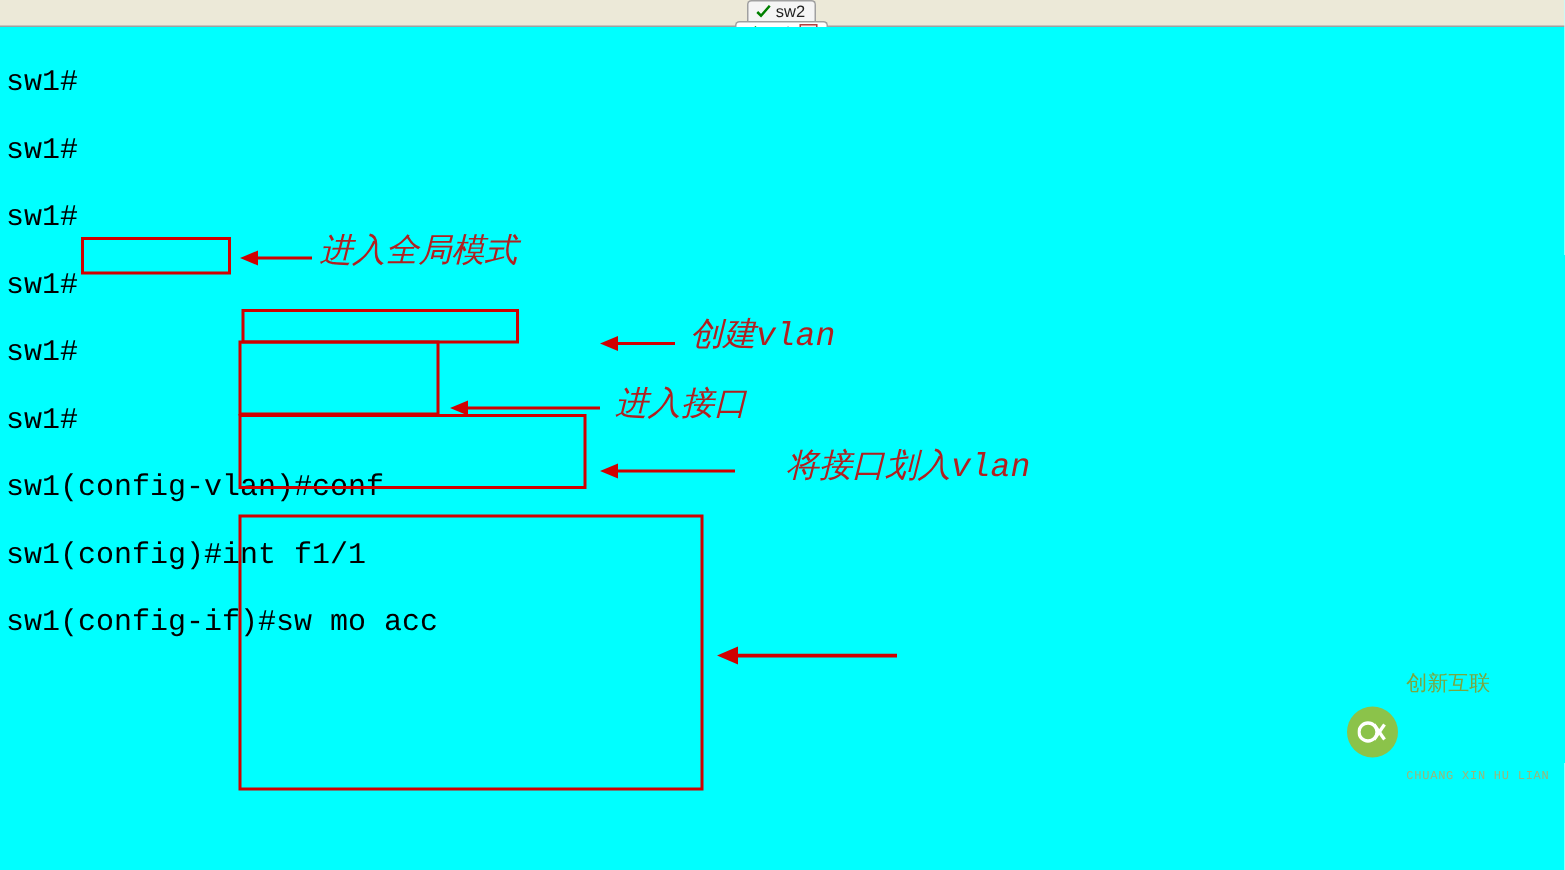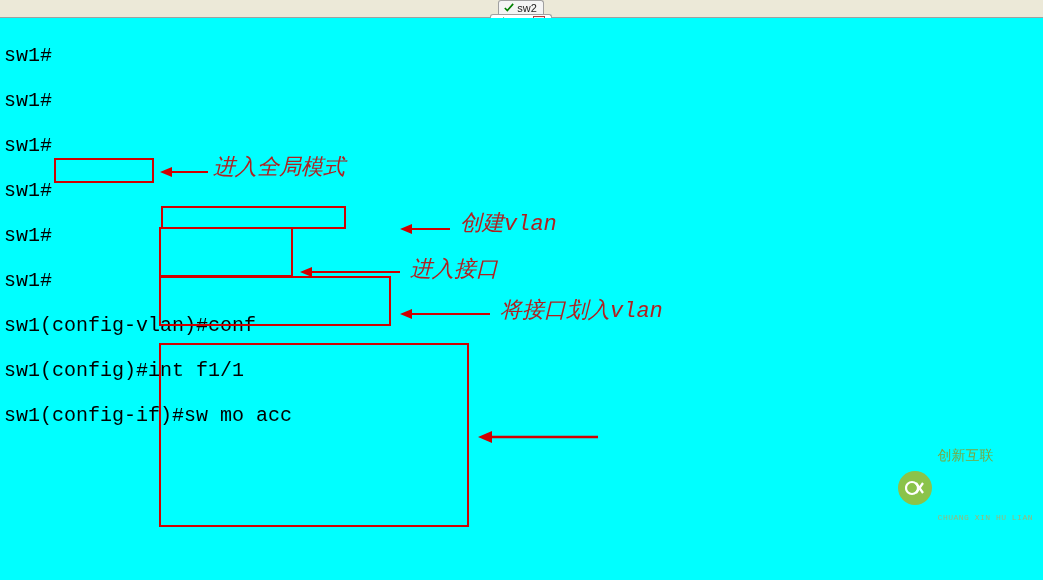--- a/index.html
+++ b/index.html
@@ -186,21 +186,21 @@
     <polygon points="0,6 12,1 12,11" fill="#d00000"></polygon>
   </svg>
   <div class="annot-label" style="left:410px; top:242px;">进入接口</div>
 
   
   <div class="annot-box" style="left:159px; top:258px; width:232px; height:50px;"></div>
   <svg class="annot-arrow" style="left:400px; top:290px; width:90px; height:12px;">
     <line x1="90" y1="6" x2="10" y2="6" stroke="#d00000" stroke-width="2"></line>
     <polygon points="0,6 12,1 12,11" fill="#d00000"></polygon>
   </svg>
-  <div class="annot-label" style="left:500px; top:283px;">将接口划入vlan</div>
+  <div class="annot-label" style="left:524px; top:283px;">将接口划入vlan</div>
 
   
   <div class="annot-box" style="left:159px; top:325px; width:310px; height:184px;"></div>
   <svg class="annot-arrow" style="left:478px; top:412px; width:120px; height:14px;">
     <line x1="120" y1="7" x2="12" y2="7" stroke="#d00000" stroke-width="2.5"></line>
     <polygon points="0,7 14,1 14,13" fill="#d00000"></polygon>
   </svg>
 
   
   <div class="watermark">

